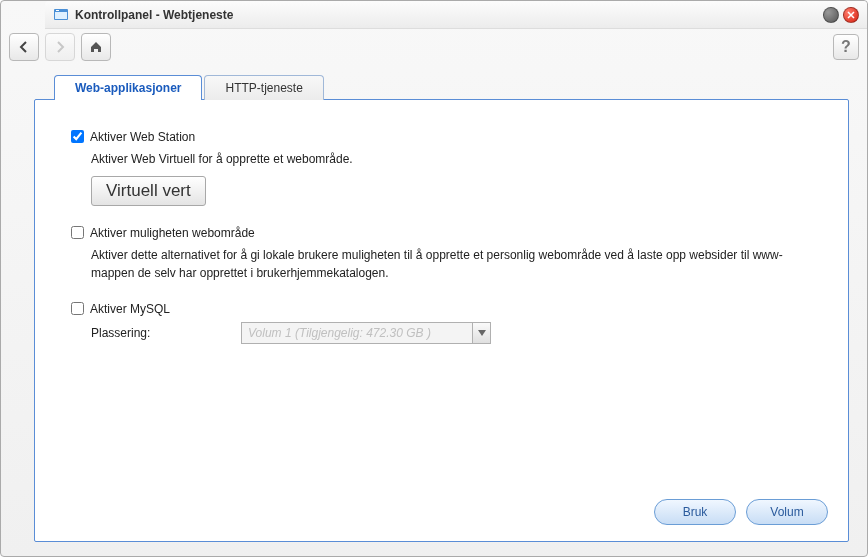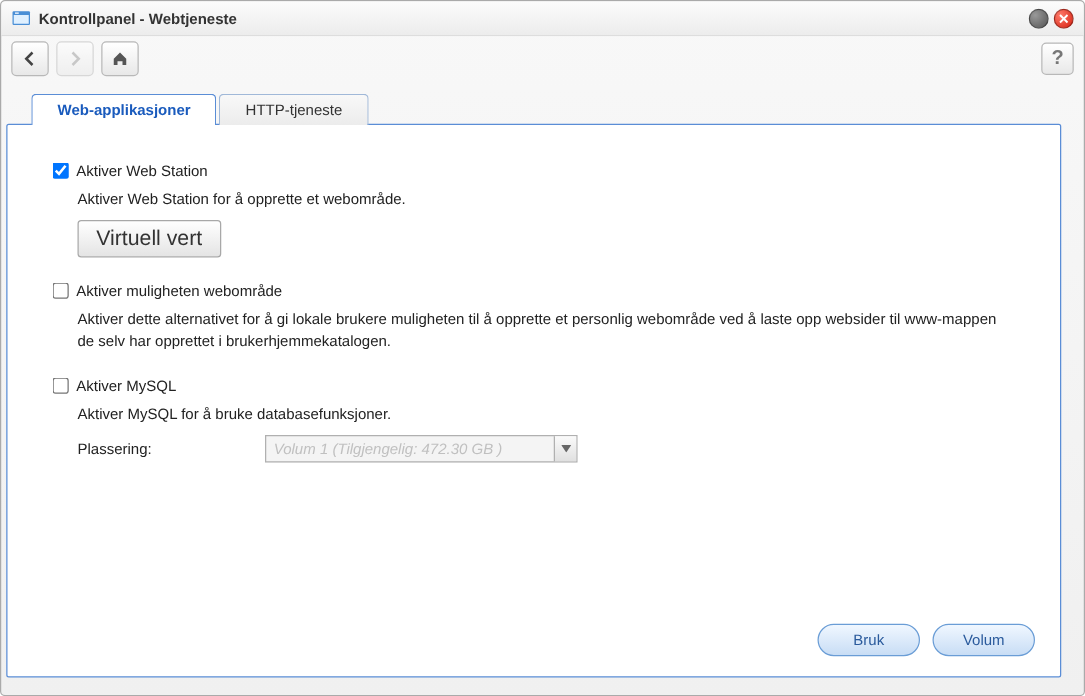--- a/index.html
+++ b/index.html
@@ -1,36 +1,36 @@
 <!DOCTYPE html>
 <html><head>
   <meta charset="utf-8">
   <style>
     * { box-sizing: border-box; margin: 0; padding: 0; }
     body { font-family: Arial, Helvetica, sans-serif; font-size: 12px; background: #fff; }
     
     .window { width: 868px; height: 557px; border: 1px solid #aaa; border-radius: 4px; background: linear-gradient(to bottom, #f8f8f8, #f0f0f0); display: flex; flex-direction: column; }
     
-    .titlebar { height: 28px; display: flex; align-items: center; padding: 0 8px; background: linear-gradient(to bottom, #fcfcfc, #ececec); border-bottom: 1px solid #ddd; border-radius: 4px 4px 0 0; }
+    .titlebar { height: 28px; display: flex; align-items: center; padding: 0 8px; background: linear-gradient(to bottom, #fcfcfc, #ececec); border-bottom: 1px solid #ddd; border-radius: 4px 4px 0 0; margin-left: 44px; }
     .title-icon { width: 16px; height: 16px; margin-right: 6px; }
     .title-text { color: #333; font-weight: bold; flex: 1; }
     .titlebar-buttons { display: flex; gap: 4px; }
     .tb-btn { width: 16px; height: 16px; border-radius: 50%; cursor: pointer; border: 1px solid rgba(0,0,0,0.3); display: flex; align-items: center; justify-content: center; }
     .tb-min { background: radial-gradient(circle at 30% 30%, #999, #555); }
     .tb-close { background: radial-gradient(circle at 30% 30%, #ff7b6b, #d62010); }
     .tb-close svg { width: 8px; height: 8px; }
     
     .toolbar { height: 36px; padding: 4px 8px; display: flex; align-items: center; gap: 6px; }
     .nav-btn { width: 30px; height: 28px; background: linear-gradient(to bottom, #fff, #e8e8e8); border: 1px solid #b8b8b8; border-radius: 4px; cursor: pointer; display: flex; align-items: center; justify-content: center; }
     .nav-btn.disabled { opacity: 0.5; cursor: default; }
     .nav-btn svg { width: 14px; height: 14px; }
     .toolbar-spacer { flex: 1; }
     .help-btn { width: 26px; height: 26px; background: linear-gradient(to bottom, #fff, #e8e8e8); border: 1px solid #b8b8b8; border-radius: 4px; cursor: pointer; display: flex; align-items: center; justify-content: center; color: #777; font-size: 16px; font-weight: bold; }
     
-    .body-area { flex: 1; padding: 10px 18px 14px 4px; display: flex; flex-direction: column; }
+    .body-area { flex: 1; padding: 10px 18px 14px 33px; display: flex; flex-direction: column; }
     
     .tabs { display: flex; gap: 2px; padding-left: 20px; position: relative; z-index: 2; }
     .tab { padding: 5px 20px; background: linear-gradient(to bottom, #f8f8f8, #ececec); border: 1px solid #a0b8d8; border-bottom: none; border-radius: 4px 4px 0 0; cursor: pointer; color: #333; }
     .tab.active { background: #fff; color: #1a5bbd; font-weight: bold; border-color: #5a8dd6; position: relative; }
     .tab.active::after { content: ''; position: absolute; bottom: -1px; left: 0; right: 0; height: 1px; background: #fff; }
     
     .panel { flex: 1; border: 1px solid #5a8dd6; background: #fff; border-radius: 2px; padding: 30px 36px; position: relative; margin-top: -1px; }
     
     .option-group { margin-bottom: 20px; }
     .option-row { display: flex; align-items: flex-start; gap: 6px; margin-bottom: 6px; }
@@ -102,38 +102,37 @@
       <div class="tab"><span>HTTP-tjeneste</span></div>
     </div>
 
     <div class="panel">
 
       <div class="option-group">
         <div class="option-row">
           <input type="checkbox" checked="" style="">
           <span class="option-label">Aktiver Web Station</span>
         </div>
-        <div class="option-desc">Aktiver Web Station for å opprette et webområde.</div>
+        <div class="option-desc">Aktiver Web Virtuell for å opprette et webområde.</div>
         <button class="sub-btn">Virtuell vert</button>
       </div>
 
       <div class="option-group">
         <div class="option-row">
           <input type="checkbox" style="">
           <span class="option-label">Aktiver muligheten webområde</span>
         </div>
         <div class="option-desc">Aktiver dette alternativet for å gi lokale brukere muligheten til å opprette et personlig webområde ved å laste opp websider til www-mappen de selv har opprettet i brukerhjemmekatalogen.</div>
       </div>
 
       <div class="option-group">
         <div class="option-row">
           <input type="checkbox" style="">
           <span class="option-label">Aktiver MySQL</span>
         </div>
-        <div class="option-desc">Aktiver MySQL for å bruke databasefunksjoner.</div>
         <div class="field-row">
           <span class="field-label">Plassering:</span>
           <div class="dropdown disabled">
             <span class="dropdown-text">Volum 1 (Tilgjengelig: 472.30 GB )</span>
             <span class="dropdown-arrow">
               <svg viewBox="0 0 8 6">
                   <path d="M0 0 L8 0 L4 6 Z" fill="#666"></path>
                 </svg>
             </span>
           </div>

